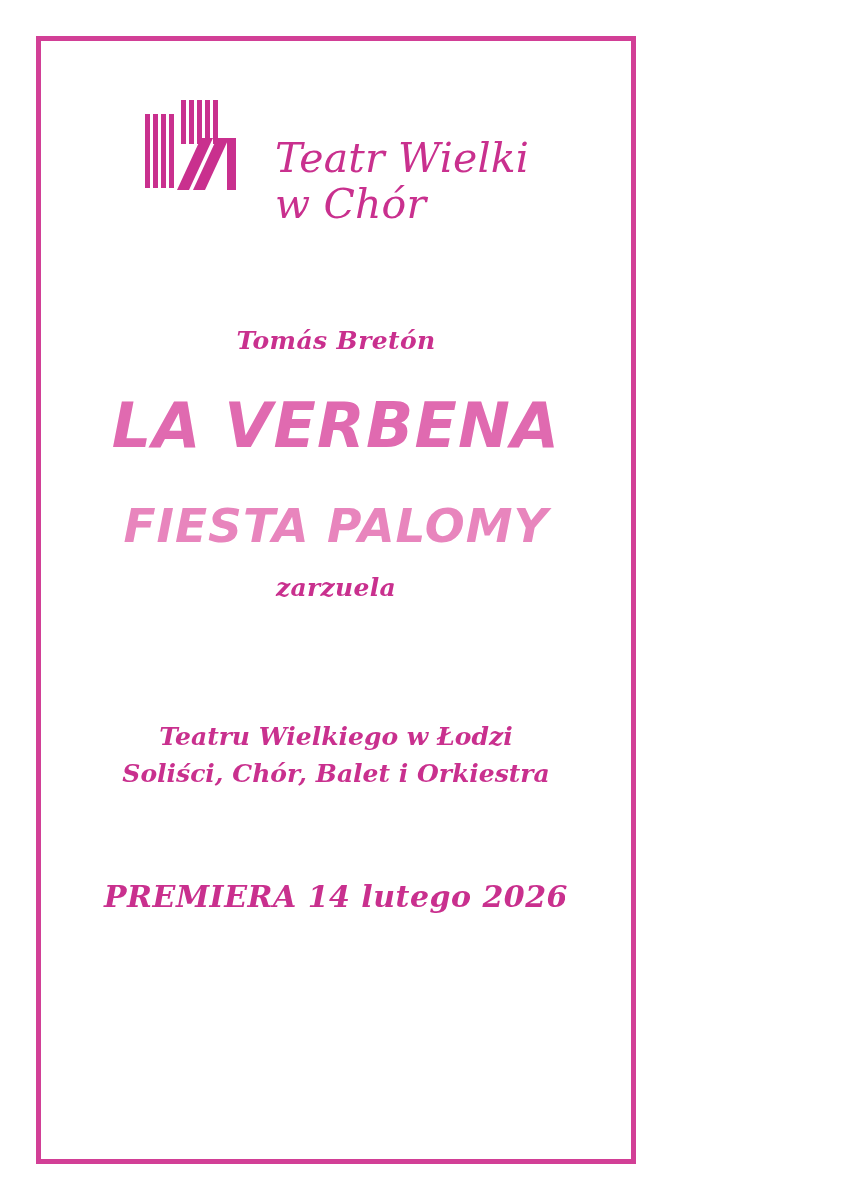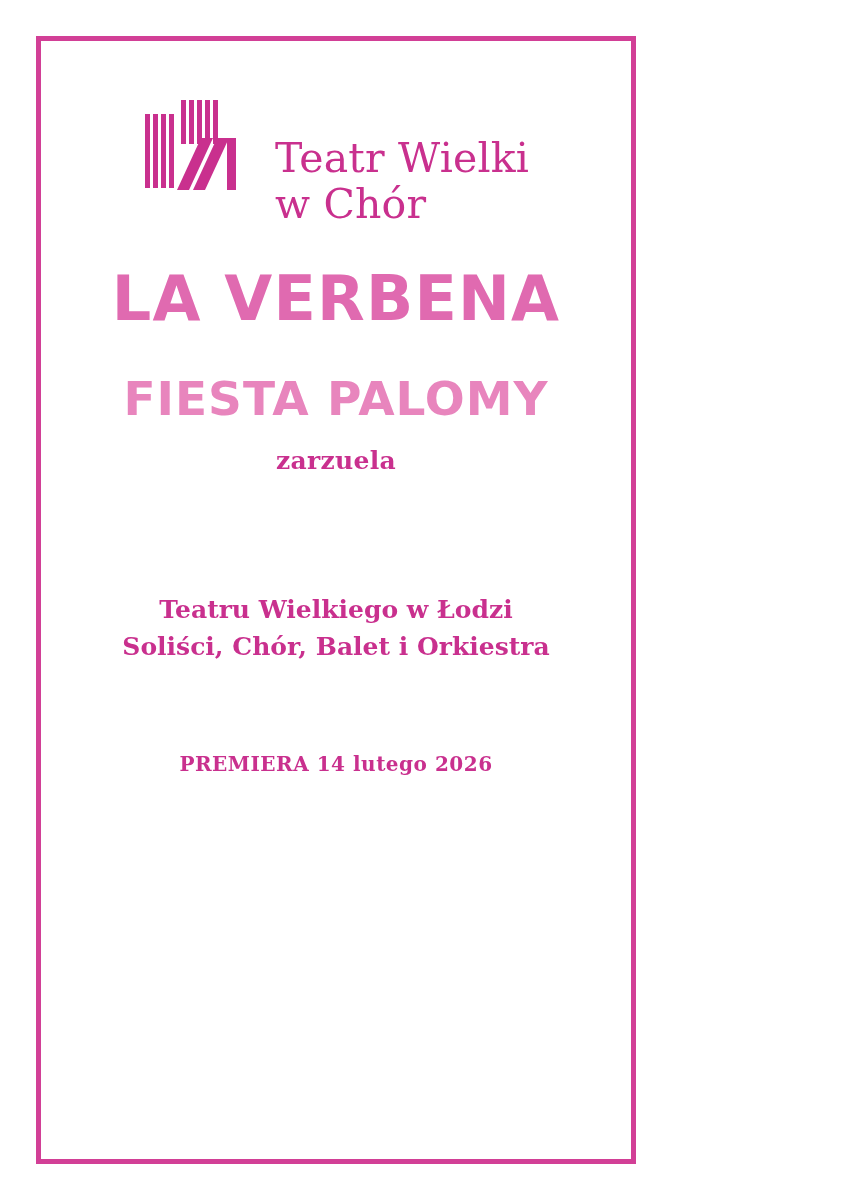--- a/index.html
+++ b/index.html
@@ -14,20 +14,21 @@
     color: #c9308e;
     overflow: hidden;
   }
 
   .poster {
     position: relative;
     width: 672px;
     height: 1200px;
     background: #ffffff;
     box-sizing: border-box;
+    font-style: italic;
   }
 
   
   .frame {
     position: absolute;
     left: 36px;
     top: 36px;
     right: 36px;
     bottom: 36px;
     border: 5px solid #d23f96;
@@ -120,21 +121,21 @@
     font-size: 25px;
     line-height: 1.5;
     color: #c9308e;
   }
   .ensemble .ln { display: block; }
 
   .premiere {
     margin-top: 86px;
     font-family: "DejaVu Serif", serif;
     font-weight: 700;
-    font-size: 20px;
+    font-size: 30px;
     letter-spacing: 0.5px;
     color: #c9308e;
   }
 </style>
 </head>
 <body>
 
 <div class="poster">
 
   <div class="frame"></div>
@@ -166,20 +167,21 @@
         </svg>
       </div>
 
       <div class="logo-text">
         <span>Teatr Wielki</span>
         <span class="line2">w Chór</span>
       </div>
 
     </div>
 
+    <div class="composer">Tomás Bretón</div>
 
     <div class="main-title">
       <span class="ln">LA VERBENA</span>
     </div>
 
     <div class="subtitle">FIESTA PALOMY</div>
 
     <div class="genre">zarzuela</div>
 
     <div class="ensemble">

